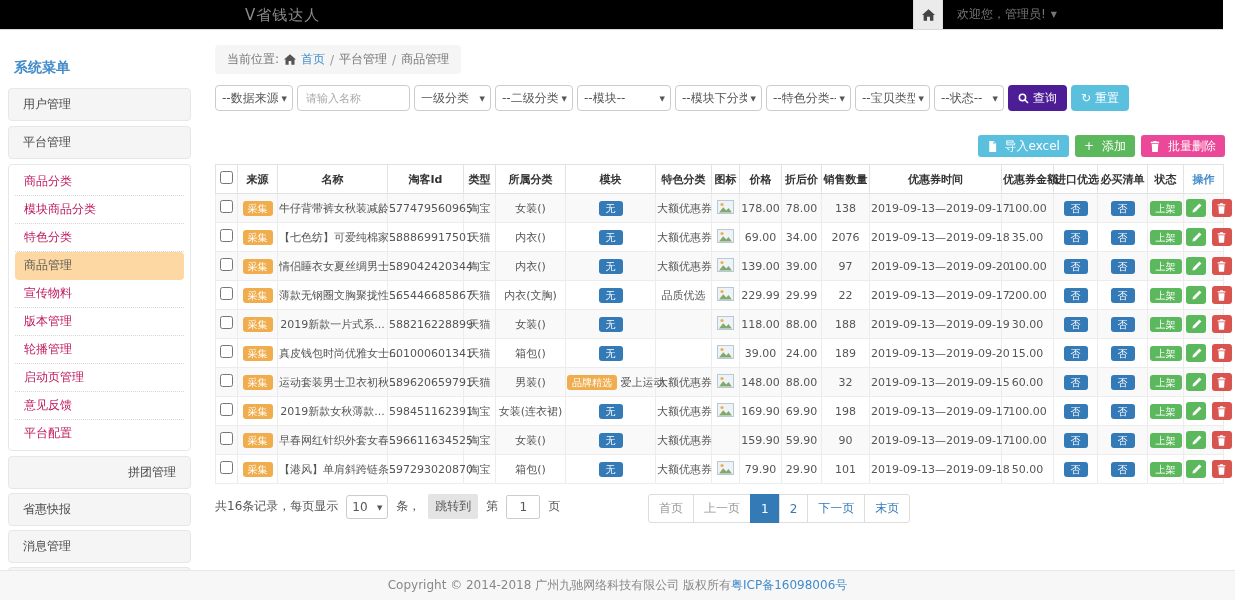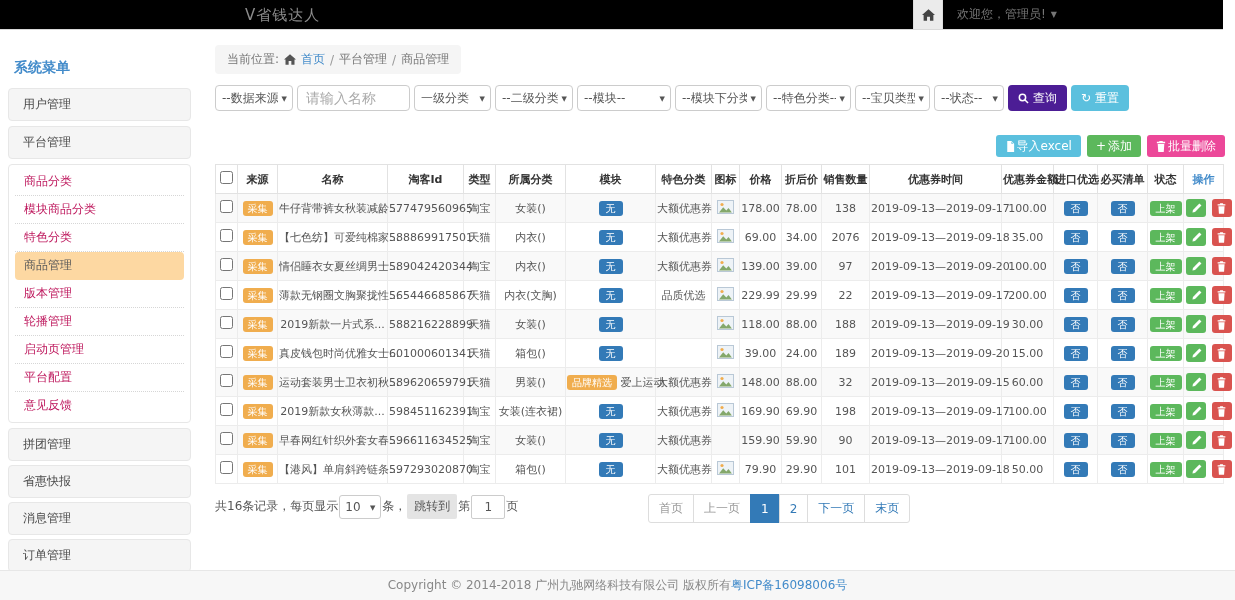--- a/index.html
+++ b/index.html
@@ -27,28 +27,28 @@
 .main{position:absolute;left:215px;top:30px;width:1010px;z-index:2;}
 .breadcrumb{display:inline-flex;align-items:center;gap:5px;background:#f5f5f5;border-radius:4px;padding:6px 12px;margin-top:15px;color:#777;}
 .bc-home{color:#428bca;cursor:pointer;}
 .bc-sep{color:#999;}
 
 .filterbar{display:flex;gap:4px;margin-top:11px;align-items:center;}
 .selwrap{position:relative;height:26px;border:1px solid #ccc;border-radius:4px;background:#fff;}
 .selwrap select{appearance:none;-webkit-appearance:none;border:none;background:transparent;width:100%;height:100%;padding:0 14px 0 6px;font-size:12px;color:#555;outline:none;font-family:inherit;}
 .caret2{position:absolute;right:5px;top:9px;font-size:7px;color:#555;pointer-events:none;}
 .fw0{width:78px}.fw2{width:77px}.fw3{width:78px}.fw4{width:94px}.fw5{width:87px}.fw6{width:85px}.fw7{width:75px}.fw8{width:70px}
-.txt-input{height:26px;border:1px solid #ccc;border-radius:4px;padding:0 8px;width:113px;color:#555;font-size:14px;font-family:inherit;outline:none;}
+.txt-input{height:26px;border:1px solid #ccc;border-radius:4px;padding:0 8px;width:113px;color:#555;font-size:11px;font-family:inherit;outline:none;}
 .txt-input::placeholder{color:#aaa;}
 .btn{height:26px;border:none;border-radius:4px;color:#fff;padding:0 10px;display:inline-flex;align-items:center;gap:4px;cursor:pointer;font-size:12px;font-family:inherit;}
 .btn-query{background:#4c1d95;}
 .btn-reset{background:#5bc0de;}
 
 .actionbar{display:flex;justify-content:flex-end;gap:6px;margin-top:24px;}
-.btn-sm{height:22px;border:none;border-radius:3px;color:#fff;padding:8px 9px;display:inline-flex;align-items:center;gap:2px;font-size:12px;cursor:pointer;font-family:inherit;}
+.btn-sm{height:22px;border:none;border-radius:3px;color:#fff;padding:8px 9px;display:inline-flex;align-items:center;gap:8px;font-size:12px;cursor:pointer;font-family:inherit;}
 .btn-import{background:#5bc0de;}
 .btn-add{background:#5cb85c;}
 .btn-bdel{background:#ec4899;}
 
 
 table{width:1008px;border-collapse:collapse;table-layout:fixed;margin-top:7px;}
 th{border:1px solid #e2e2e2;padding:6px 1px;font-weight:bold;text-align:center;font-size:11px;color:#333;white-space:nowrap;overflow:visible;}
 .th-ops{color:#428bca;}
 td{border:1px solid #ececec;padding:5px 1px;text-align:center;font-size:11px;color:#555;white-space:nowrap;overflow:visible;}
 .t-row:nth-child(odd){background:#f9f9f9;}
@@ -56,21 +56,21 @@
 .bo{background:#f0ad4e;}
 .bb{background:#337ab7;padding:1px 7px;}
 .bgx{background:#5cb85c;padding:1px 6px;}
 .mod-txt{color:#555;}
 .op{width:20px;height:18px;border:none;border-radius:3px;display:inline-flex;align-items:center;justify-content:center;cursor:pointer;margin:0 1px;vertical-align:middle;}
 .op.edit{background:#5cb85c;}
 .op.del{background:#d9534f;}
 
 
 .pager{position:relative;margin-top:10px;height:28px;color:#555;}
-.pager-left{display:flex;align-items:center;gap:1px;}
+.pager-left{display:flex;align-items:center;gap:8px;}
 .nogap span{display:inline;}
 .mini-selwrap{position:relative;height:24px;width:42px;border:1px solid #ccc;border-radius:3px;background:#fff;}
 .mini-selwrap select{appearance:none;-webkit-appearance:none;border:none;background:transparent;width:100%;height:100%;padding:0 12px 0 5px;font-size:12px;color:#555;outline:none;font-family:inherit;}
 .mini-selwrap .caret2{top:8px;}
 .jump-label{background:#e4e4e4;padding:4px 7px;border-radius:2px;color:#555;cursor:pointer;}
 .page-input{width:34px;height:24px;border:1px solid #ccc;border-radius:2px;text-align:center;font-size:12px;font-family:inherit;outline:none;color:#555;}
 .pager-right{position:absolute;left:433px;top:0;display:flex;}
 .pg{border:1px solid #ddd;background:#fff;padding:5px 10px;margin-left:-1px;color:#337ab7;cursor:pointer;font-size:12px;font-family:inherit;}
 .pg:first-child{margin-left:0;border-radius:3px 0 0 3px;}
 .pg:last-child{border-radius:0 3px 3px 0;}
@@ -101,28 +101,29 @@
   <div class="side-title">系统菜单</div>
   <div id="side-top">
       <div class="side-item">用户管理</div>
       <div class="side-item">平台管理</div>
     </div>
   <div class="sub-panel" id="side-sub">
       <div class="sub-item">商品分类</div>
       <div class="sub-item">模块商品分类</div>
       <div class="sub-item">特色分类</div>
       <div class="sub-item active">商品管理</div>
+      <div class="sub-item">宣传物料</div>
       <div class="sub-item">版本管理</div>
       <div class="sub-item">轮播管理</div>
       <div class="sub-item">启动页管理</div>
+      <div class="sub-item">意见反馈</div>
       <div class="sub-item">平台配置</div>
-      <div class="sub-item">意见反馈</div>
     </div>
   <div id="side-bottom">
-      <div class="side-item" style="margin-bottom: 4px;">拼团管理</div>
+      <div class="side-item" style="margin-bottom: 4px; text-align: right;">拼团管理</div>
       <div class="side-item" style="margin-bottom: 4px;">省惠快报</div>
       <div class="side-item" style="margin-bottom: 4px;">消息管理</div>
       <div class="side-item" style="margin-bottom: 4px;">订单管理</div>
     </div>
 </div>
 
 <div class="main">
 
   <div class="breadcrumb">
     <span>当前位置:</span>

